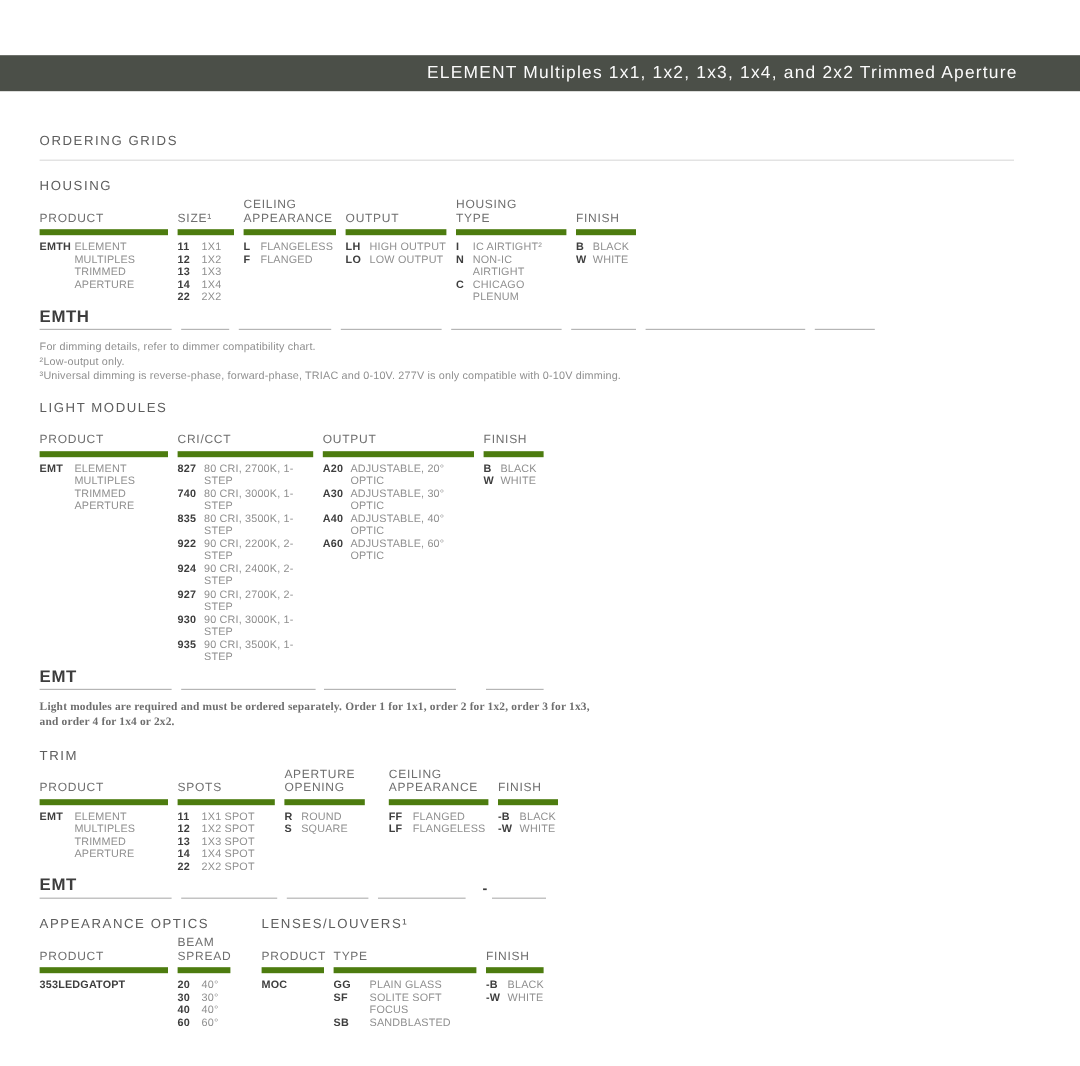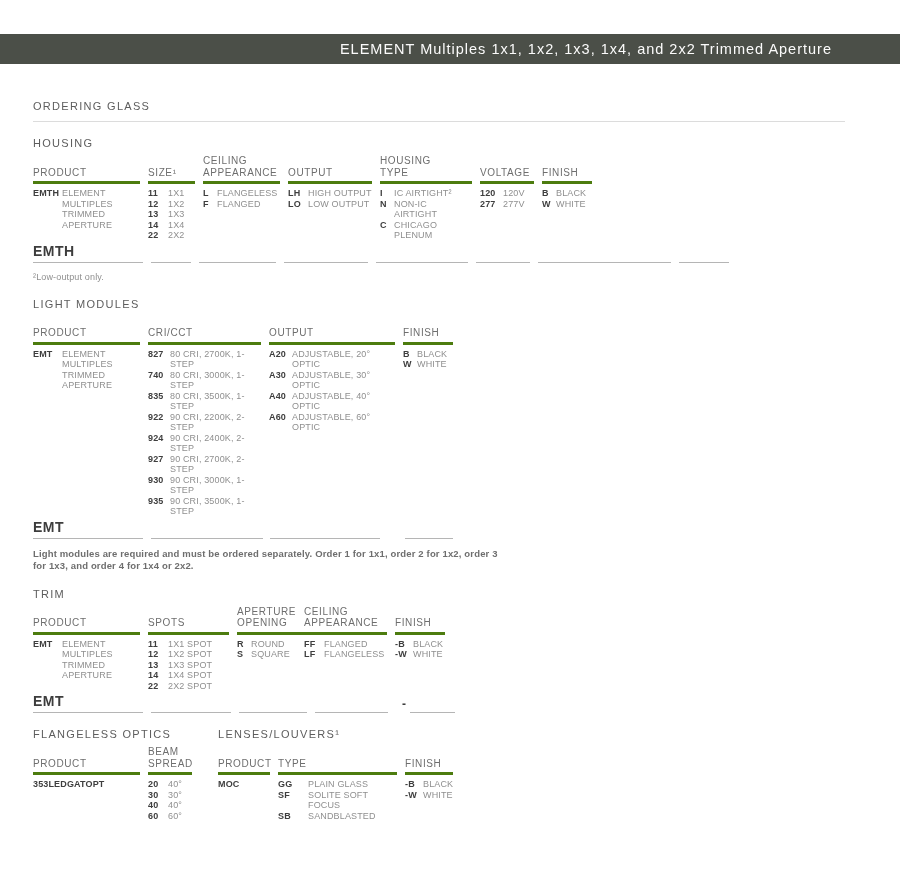--- a/index.html
+++ b/index.html
@@ -1,76 +1,76 @@
 <!DOCTYPE html>
 <html><head>
 <meta charset="utf-8">
 <style>
   * { margin: 0; padding: 0; box-sizing: border-box; }
   html, body { width: 900px; height: 888px; background: #ffffff; overflow: hidden; }
   body { font-family: "Liberation Sans", sans-serif; color: #3e3e3e; }
 
   .title-bar {
-    margin-top: 34px; height: 30px; background: #4b4f48; color: #fbfbfb;
+    margin-top: 46px; height: 30px; background: #4b4f48; color: #fbfbfb;
     display: flex; align-items: center; justify-content: flex-end;
-    padding-right: 68px; font-size: 14.5px; letter-spacing: 1px;
+    padding-right: 52px; font-size: 14.5px; letter-spacing: 1px;
   }
 
   .content { padding: 0 55px 0 33px; }
 
   .ordering-label {
     margin-top: 36px; font-size: 11px; letter-spacing: 1.3px; color: #5d5d5d;
     padding-bottom: 9px; border-bottom: 1px solid #dcdcdc;
   }
 
   .section-title { margin-top: 15px; font-size: 11px; letter-spacing: 1.3px; color: #5d5d5d; }
 
   .table { display: flex; margin-top: 8px; }
   .col { flex: none; }
   .col-header {
     font-size: 10px; line-height: 11.5px; letter-spacing: 0.6px; color: #6e6e6e;
     white-space: pre-line; display: flex; align-items: flex-end;
-    height: 27px; padding-bottom: 3px; border-bottom: 3px solid #4d7c0f;
+    height: 27px; padding-bottom: 3px; border-bottom: 5px solid #4d7c0f;
   }
   .opts { padding-top: 4px; }
   .opt { display: flex; font-size: 9px; line-height: 10.5px; letter-spacing: 0.15px; }
   .opt .code { flex: none; width: var(--cw, 18px); font-weight: bold; color: #3e3e3e; }
   .opt .lbl { color: #8f8f8f; white-space: pre-line; }
 
   .fill-row { display: flex; align-items: flex-end; margin-top: 2px; }
   .fill-seg { flex: none; border-bottom: 1px solid #b5b5b5; height: 10px; }
   .fill-seg.code-seg { height: auto; }
   .big-code {
     display: block; font-size: 14px; font-weight: bold; letter-spacing: 0.5px;
     color: #3d3d3d; padding-bottom: 3px;
   }
   .fill-dash { font-size: 12px; font-weight: bold; color: #3e3e3e; padding: 0 4px 2px 2px; }
 
   .footnotes { margin-top: 8px; }
   .footnote { font-size: 9px; line-height: 12px; color: #8f8f8f; letter-spacing: 0.15px; }
 
   .note { margin-top: 9px; font-size: 9.5px; line-height: 12.5px; letter-spacing: 0.15px; }
-  .note.bold { font-weight: bold; color: #6e6e6e; max-width: 465px; }
+  .note.bold { font-weight: bold; color: #6e6e6e; max-width: 465px; font-family: Liberation Serif, serif; }
   .note.plain { color: #8f8f8f; max-width: 508px; }
 
   .two-col { display: flex; margin-top: 15px; }
   .optics-block { flex: none; width: 185px; }
   .lenses-block { flex: none; width: 240px; }
   .block-title { font-size: 11px; letter-spacing: 1.3px; color: #5d5d5d; }
 </style>
 </head>
 <body>
 
 <div class="title-bar">
   <span>ELEMENT Multiples 1x1, 1x2, 1x3, 1x4, and 2x2 Trimmed Aperture</span>
 </div>
 
 <div class="content">
 
-  <div class="ordering-label">ORDERING GLASS</div>
+  <div class="ordering-label">ORDERING GRIDS</div>
 
   <div class="section-title">HOUSING</div>
   <div class="table">
     <div class="col" style="width:107px; margin-right:8px; --cw:29px">
       <div class="col-header">PRODUCT</div>
       <div class="opts">
           <div class="opt">
             <span class="code">EMTH</span>
             <span class="lbl">ELEMENT MULTIPLES
 TRIMMED APERTURE</span>
@@ -137,33 +137,20 @@
             <span class="code">I</span>
             <span class="lbl">IC AIRTIGHT²</span>
           </div>
           <div class="opt">
             <span class="code">N</span>
             <span class="lbl">NON-IC AIRTIGHT</span>
           </div>
           <div class="opt">
             <span class="code">C</span>
             <span class="lbl">CHICAGO PLENUM</span>
-          </div>
-        </div>
-    </div>
-    <div class="col" style="width:54px; margin-right:8px; --cw:23px">
-      <div class="col-header">VOLTAGE</div>
-      <div class="opts">
-          <div class="opt">
-            <span class="code">120</span>
-            <span class="lbl">120V</span>
-          </div>
-          <div class="opt">
-            <span class="code">277</span>
-            <span class="lbl">277V</span>
           </div>
         </div>
     </div>
     <div class="col" style="width:50px; --cw:14px">
       <div class="col-header">FINISH</div>
       <div class="opts">
           <div class="opt">
             <span class="code">B</span>
             <span class="lbl">BLACK</span>
           </div>
@@ -180,21 +167,23 @@
     </div>
     <div class="fill-seg" style="width:40px; margin-right:8px"></div>
     <div class="fill-seg" style="width:77px; margin-right:8px"></div>
     <div class="fill-seg" style="width:84px; margin-right:8px"></div>
     <div class="fill-seg" style="width:92px; margin-right:8px"></div>
     <div class="fill-seg" style="width:54px; margin-right:8px"></div>
     <div class="fill-seg" style="width:133px; margin-right:8px"></div>
     <div class="fill-seg" style="width:50px"></div>
   </div>
   <div class="footnotes">
+    <div class="footnote">For dimming details, refer to dimmer compatibility chart.</div>
     <div class="footnote">²Low-output only.</div>
+    <div class="footnote">³Universal dimming is reverse-phase, forward-phase, TRIAC and 0-10V. 277V is only compatible with 0-10V dimming.</div>
   </div>
 
   <div class="section-title">LIGHT MODULES</div>
   <div class="table">
     <div class="col" style="width:107px; margin-right:8px; --cw:29px">
       <div class="col-header">PRODUCT</div>
       <div class="opts">
           <div class="opt">
             <span class="code">EMT</span>
             <span class="lbl">ELEMENT MULTIPLES
@@ -314,21 +303,21 @@
           <div class="opt">
             <span class="code">14</span>
             <span class="lbl">1X4 SPOT</span>
           </div>
           <div class="opt">
             <span class="code">22</span>
             <span class="lbl">2X2 SPOT</span>
           </div>
         </div>
     </div>
-    <div class="col" style="width:67px; margin-right:0; --cw:14px">
+    <div class="col" style="width:67px; margin-right:20px; --cw:14px">
       <div class="col-header">APERTURE
 OPENING</div>
       <div class="opts">
           <div class="opt">
             <span class="code">R</span>
             <span class="lbl">ROUND</span>
           </div>
           <div class="opt">
             <span class="code">S</span>
             <span class="lbl">SQUARE</span>
@@ -369,21 +358,21 @@
     </div>
     <div class="fill-seg" style="width:80px; margin-right:8px"></div>
     <div class="fill-seg" style="width:68px; margin-right:8px"></div>
     <div class="fill-seg" style="width:73px; margin-right:12px"></div>
     <div class="fill-dash">-</div>
     <div class="fill-seg" style="width:45px"></div>
   </div>
 
   <div class="two-col">
     <div class="optics-block">
-      <div class="block-title">FLANGELESS OPTICS</div>
+      <div class="block-title">APPEARANCE OPTICS</div>
       <div class="table">
         <div class="col" style="width:107px; margin-right:8px; --cw:70px">
           <div class="col-header">PRODUCT</div>
           <div class="opts">
               <div class="opt">
                 <span class="code">353LEDGATOPT</span>
               </div>
             </div>
         </div>
         <div class="col" style="width:44px; --cw:20px">

